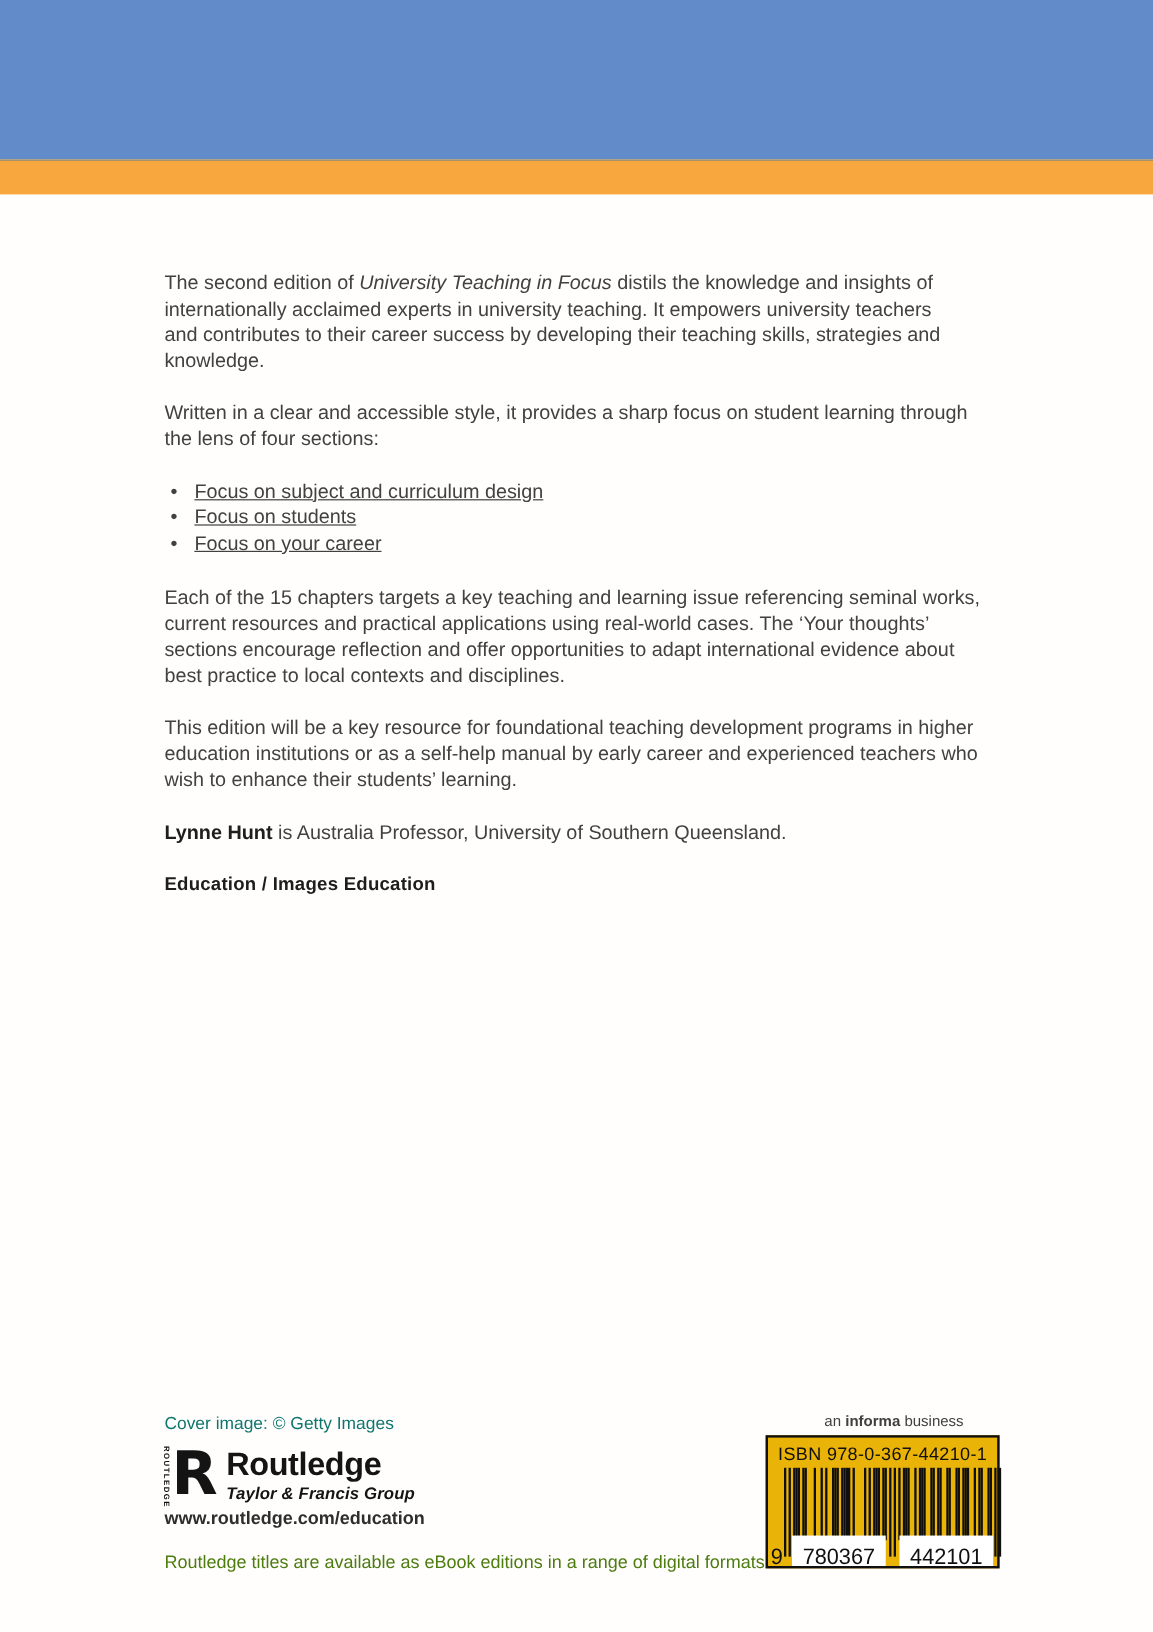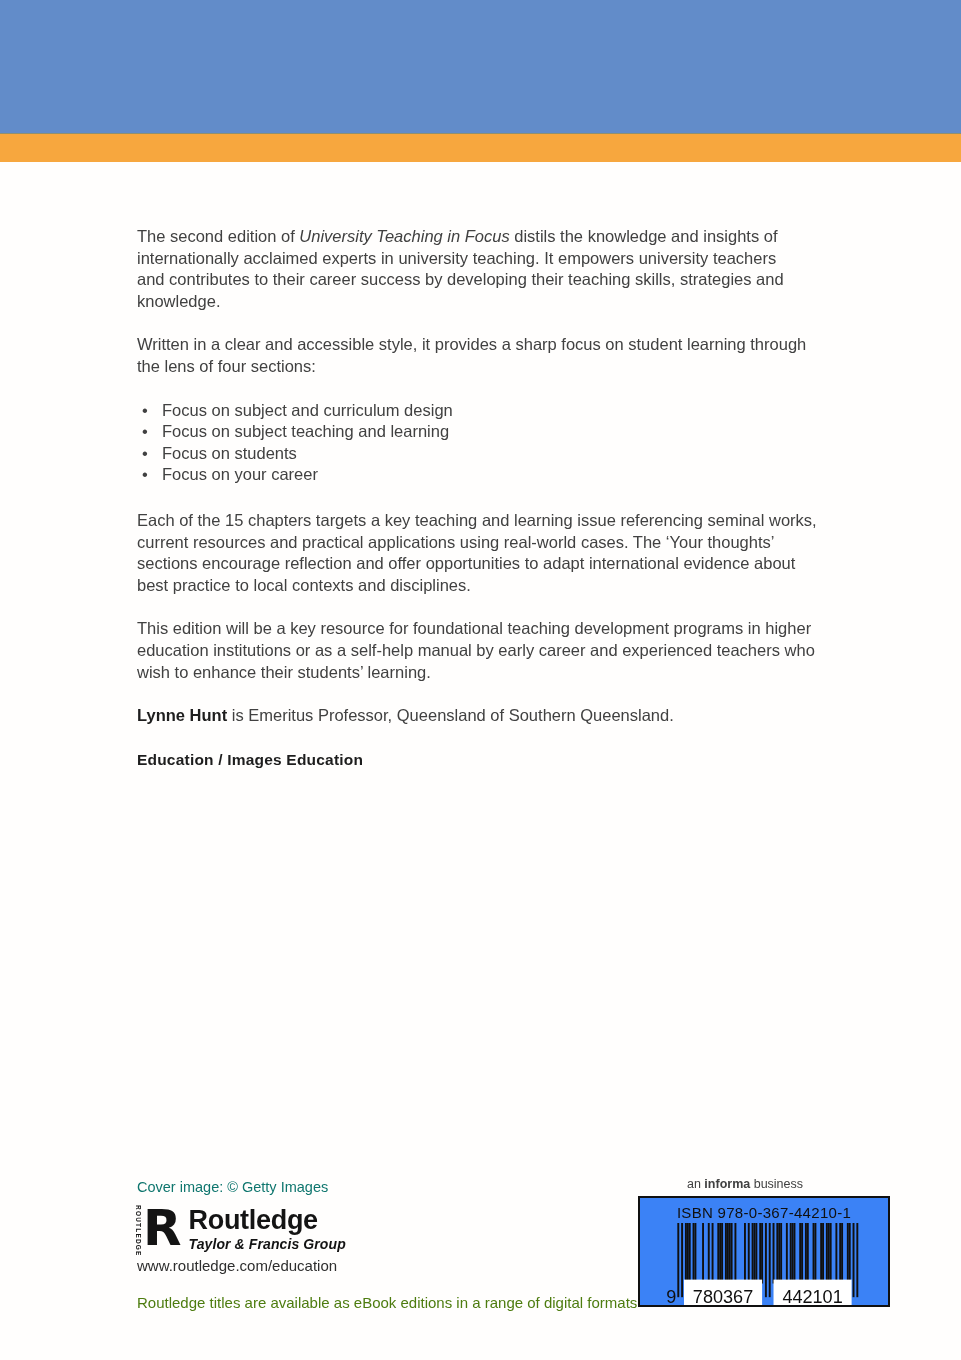--- a/index.html
+++ b/index.html
@@ -12,49 +12,49 @@
 
   .content {
     position:absolute; left:137px; top:197px; width:790px;
     color:#414141; font-size:16.5px; line-height:21.6px;margin-top:29px;
   }
   .content p { margin:0 0 22px 0; white-space:pre-line; }
   .content em { font-style:italic; }
   .content strong { color:#1e1e1e; }
 
   ul.sections { list-style:none; margin:1px 0 24px 0; padding:0; }
-  ul.sections li { position:relative; padding-left:25px; line-height:21.6px; }
+  ul.sections li { position:relative; padding-left:25px; line-height:21.6px;text-decoration:underline; }
   ul.sections li::before { content:"\2022"; position:absolute; left:5px; color:#414141; }
 
   .category { font-weight:bold; font-size:15.5px; color:#1d1d1d; letter-spacing:0.2px; margin-top:3px; }
 
   .cover-credit { position:absolute; left:137px; top:1179px; font-size:14.5px; color:#0f766e; }
 
   .logo-row { position:absolute; left:135px; top:1204px; display:flex; align-items:flex-start; color:#141414; }
   .logo-vertical {
     writing-mode:vertical-rl; font-size:6.5px; font-weight:bold; letter-spacing:1.2px;
     height:50px; margin-top:1px; text-align:center; color:#141414;
   }
   .logo-r {
     font-family:"DejaVu Sans", sans-serif; font-weight:900; font-size:50px; line-height:48px;
     margin:0 7px 0 1px; color:#141414;
   }
   .logo-names { display:flex; flex-direction:column; padding-top:3px; }
   .logo-name  { font-size:27px; font-weight:bold; letter-spacing:-0.3px; line-height:27px; }
   .logo-group { font-size:14px; font-weight:bold; margin-top:2px; letter-spacing:0.1px;font-style:italic; }
 
-  .site-url   { position:absolute; left:137px; top:1257px; font-size:15px;   color:#2e2e2e; }
+  .site-url   { position:absolute; left:137px; top:1257px; font-size:15px;   color:#2e2e2e;font-weight:bold; }
   .ebook-note { position:absolute; left:137px; top:1294px; font-size:15px; color:#4d7c0f; }
 
   .informa-line { position:absolute; left:638px; top:1177px; width:214px; text-align:center; font-size:12.5px; color:#404040; }
   .informa-line b { font-weight:bold; }
 
   .isbn-box {
-    position:absolute; left:638px; top:1196px; width:252px; height:111px;
-    box-sizing:border-box; border:2px solid #101010; background:#3b82f6; text-align:center;
+    position:absolute; left:638px; top:1196px; width:195px; height:111px;
+    box-sizing:border-box; border:2px solid #101010; background:#eab308; text-align:center;
   }
   .isbn-label { font-size:15px; color:#101010; margin-top:6px; letter-spacing:0.3px; white-space:nowrap; }
   svg.barcode { display:block; margin:2px auto 0 auto; }
   .bc-digits  { font-family:"Liberation Sans", sans-serif; font-size:19px; fill:#101010; }
 </style>
 </head>
 <body>
 
 <div class="page">
 
@@ -65,34 +65,33 @@
     <p><span>The second edition of </span><em>University Teaching in Focus</em><span> distils the knowledge and insights of
 internationally acclaimed experts in university teaching. It empowers university teachers
 and contributes to their career success by developing their teaching skills, strategies and
 knowledge.</span></p>
 
     <p>Written in a clear and accessible style, it provides a sharp focus on student learning through
 the lens of four sections:</p>
 
     <ul class="sections">
       <li>Focus on subject and curriculum design</li>
-      <li>Focus on subject teaching and learning</li>
       <li>Focus on students</li>
       <li>Focus on your career</li>
     </ul>
 
     <p>Each of the 15 chapters targets a key teaching and learning issue referencing seminal works,
 current resources and practical applications using real-world cases. The ‘Your thoughts’
 sections encourage reflection and offer opportunities to adapt international evidence about
 best practice to local contexts and disciplines.</p>
     <p>This edition will be a key resource for foundational teaching development programs in higher
 education institutions or as a self-help manual by early career and experienced teachers who
 wish to enhance their students’ learning.</p>
 
-    <p><strong>Lynne Hunt</strong><span> is Emeritus Professor, Queensland of Southern Queensland.</span></p>
+    <p><strong>Lynne Hunt</strong><span> is Australia Professor, University of Southern Queensland.</span></p>
 
     <p class="category">Education / Images Education</p>
   </div>
 
   <div class="cover-credit">Cover image: © Getty Images</div>
 
   <div class="logo-row">
     <div class="logo-vertical">ROUTLEDGE</div>
     <div class="logo-r">R</div>
     <div class="logo-names">

